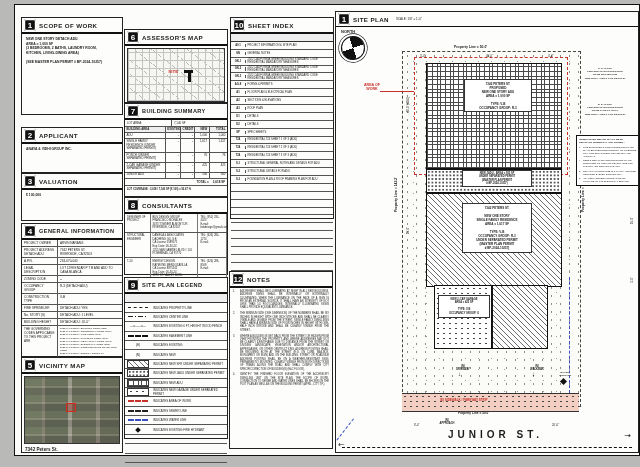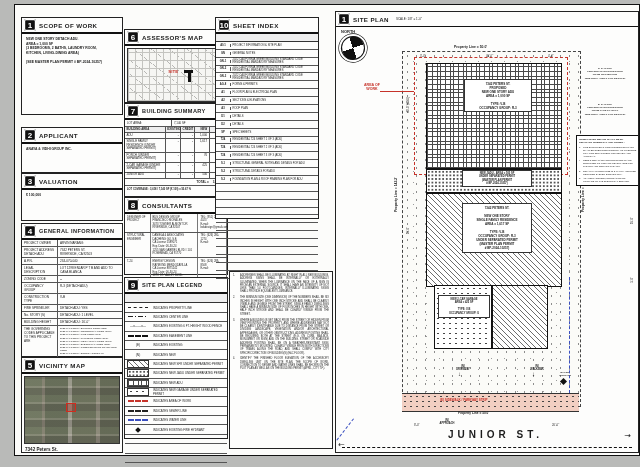--- a/index.html
+++ b/index.html
@@ -374,21 +374,21 @@
           <div class="leg-sym"></div>
           <div class="leg-desc"></div>
         </div>
         <div class="grid-row leg-row">
           <div class="leg-sym"></div>
           <div class="leg-desc"></div>
         </div>
       </div>
   </div>
 
-  <div class="sec" style="left:200px;top:12px;width:102px;height:200px;">
+  <div class="sec" style="left:215px;top:12px;width:102px;height:200px;">
     <div class="sec-head">
       <span class="badge">10</span>
       <span class="sec-title">SHEET INDEX</span>
     </div>
     <div class="grid-row idx-row" style="background:#eee;border-bottom:1px solid #333;">
       <div></div>
       <div style="text-align:center;font-weight:bold;"></div>
     </div>
     <div id="idx-rows">
         <div class="grid-row idx-row">
@@ -508,20 +508,24 @@
           <div></div>
         </div>
         <div class="grid-row idx-row">
           <div></div>
           <div></div>
         </div>
       </div>
   </div>
 
   <div class="sec" style="left:214px;top:266px;width:102px;height:176px;">
+    <div class="sec-head">
+      <span class="badge">12</span>
+      <span class="sec-title">NOTES</span>
+    </div>
     <div id="note-items" style="padding:2px 3px;">
         <div class="note-item">
           <div>1.</div>
           <div>ADDRESSES SHALL BE ILLUMINATED AT NIGHT IN ALL NEW BUILDINGS. ADDRESS SIGNS SHALL BE INTERNALLY OR EXTERNALLY ILLUMINATED. WHEN THE LUMINANCE ON THE FACE OF A SIGN IS FROM AN EXTERNAL SOURCE, IT SHALL HAVE AN INTENSITY OF NOT LESS THAN 5.0 FOOT-CANDLES. INTERNALLY ILLUMINATED SIGNS SHALL PROVIDE EQUIVALENT LUMINANCE.</div>
         </div>
         <div class="note-item">
           <div>2.</div>
           <div>THE MINIMUM SIZE (ONE DIMENSION) OF THE NUMBERS SHALL BE SIX INCHES IN HEIGHT WITH ONE INCH STROKE AND SHALL BE CLEARLY VISIBLE AND LEGIBLE FROM THE STREET. SINGLE FAMILY DWELLINGS SHALL HAVE A MINIMUM SIZE OF FOUR INCHES IN HEIGHT WITH ONE-HALF INCH STROKE AND SHALL BE CLEARLY VISIBLE FROM THE STREET.</div>
         </div>
         <div class="note-item">

